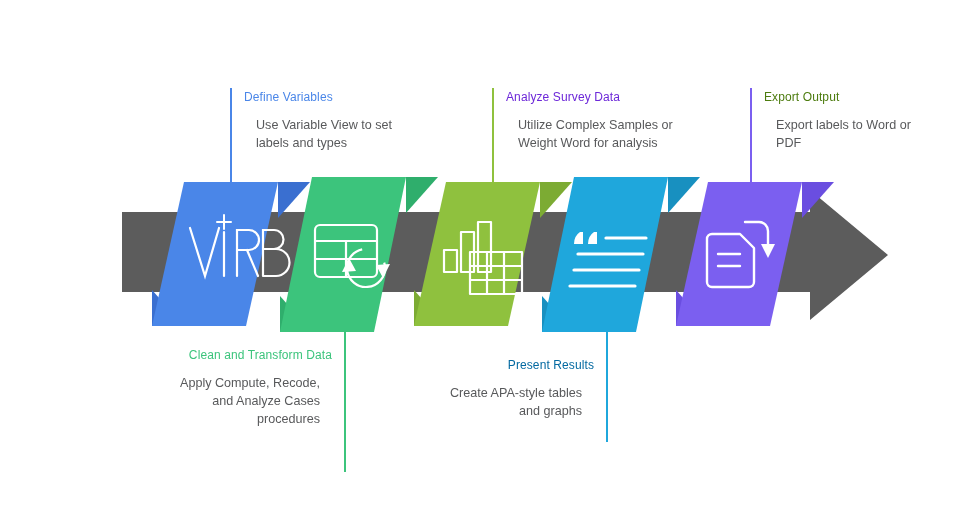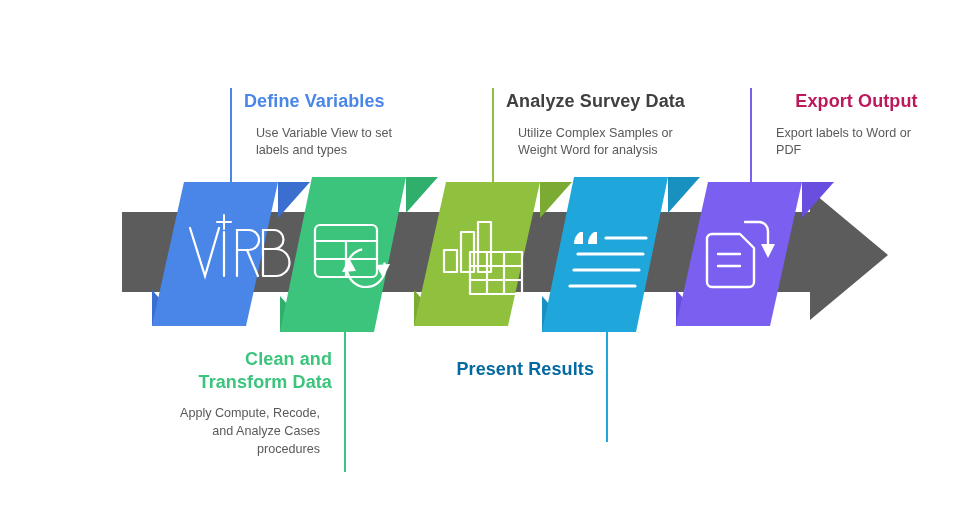--- a/index.html
+++ b/index.html
@@ -14,21 +14,21 @@
 
   
   #arrow-layer{position:absolute;left:0;top:0;width:980px;height:517px;}
 
   
   .callout{position:absolute;}
   .callout .rule{position:absolute;top:0;width:2px;}
   .callout .ctext{position:absolute;top:0;}
   .callout.above .ctext{top:2px;}
   .c-title{
-    font-size:18px;font-weight:bold;line-height:1.25;
+    font-size:12px;font-weight:normal;line-height:1.25;
     margin:0 0 9px 0;letter-spacing:.1px;
   }
   .c-desc{
     font-size:12.6px;color:#58595b;line-height:1.42;margin:12px;
     font-weight:400;
   }
   .callout.left-rule .rule{left:0;}
   .callout.left-rule .ctext{left:14px;text-align:left;}
   .callout.right-rule .rule{right:0;}
   .callout.right-rule .ctext{right:14px;text-align:right;}
@@ -122,41 +122,42 @@
     <div class="rule" style="height:100px;background:#4a86e8;"></div>
     <div class="ctext" style="width:195px;">
       <p class="c-title" style="color:#4a86e8;">Define Variables</p>
       <p class="c-desc">Use Variable View to set labels and types</p>
     </div>
   </div>
 
   <div class="callout above left-rule" style="left:492px;top:88px;width:215px;height:100px;">
     <div class="rule" style="height:100px;background:#8fc13e;"></div>
     <div class="ctext" style="width:195px;">
-      <p class="c-title" style="color:#404040;">Analyze Survey Data</p>
+      <p class="c-title" style="color:#6d28d9;">Analyze Survey Data</p>
       <p class="c-desc">Utilize Complex Samples or Weight Word for analysis</p>
     </div>
   </div>
 
   <div class="callout above left-rule" style="left:750px;top:88px;width:205px;height:100px;">
     <div class="rule" style="height:100px;background:#7b5ff0;"></div>
     <div class="ctext" style="width:185px;">
-      <p class="c-title" style="color:#be185d;text-align:center;">Export Output</p>
+      <p class="c-title" style="color:#4d7c0f;">Export Output</p>
       <p class="c-desc">Export labels to Word or PDF</p>
     </div>
   </div>
 
   <div class="callout below right-rule" style="left:150px;top:332px;width:196px;height:140px;">
     <div class="rule" style="height:140px;background:#3cc47c;"></div>
     <div class="ctext" style="width:175px;top:16px;">
       <p class="c-title" style="color:#3cc47c;">Clean and Transform Data</p>
       <p class="c-desc">Apply Compute, Recode, and Analyze Cases procedures</p>
     </div>
   </div>
 
   <div class="callout below right-rule" style="left:412px;top:332px;width:196px;height:110px;">
     <div class="rule" style="height:110px;background:#1fa7dc;"></div>
     <div class="ctext" style="width:175px;top:26px;">
       <p class="c-title" style="color:#0369a1;">Present Results</p>
+      <p class="c-desc">Create APA-style tables and graphs</p>
     </div>
   </div>
 
 </div>
 
 </body></html>

